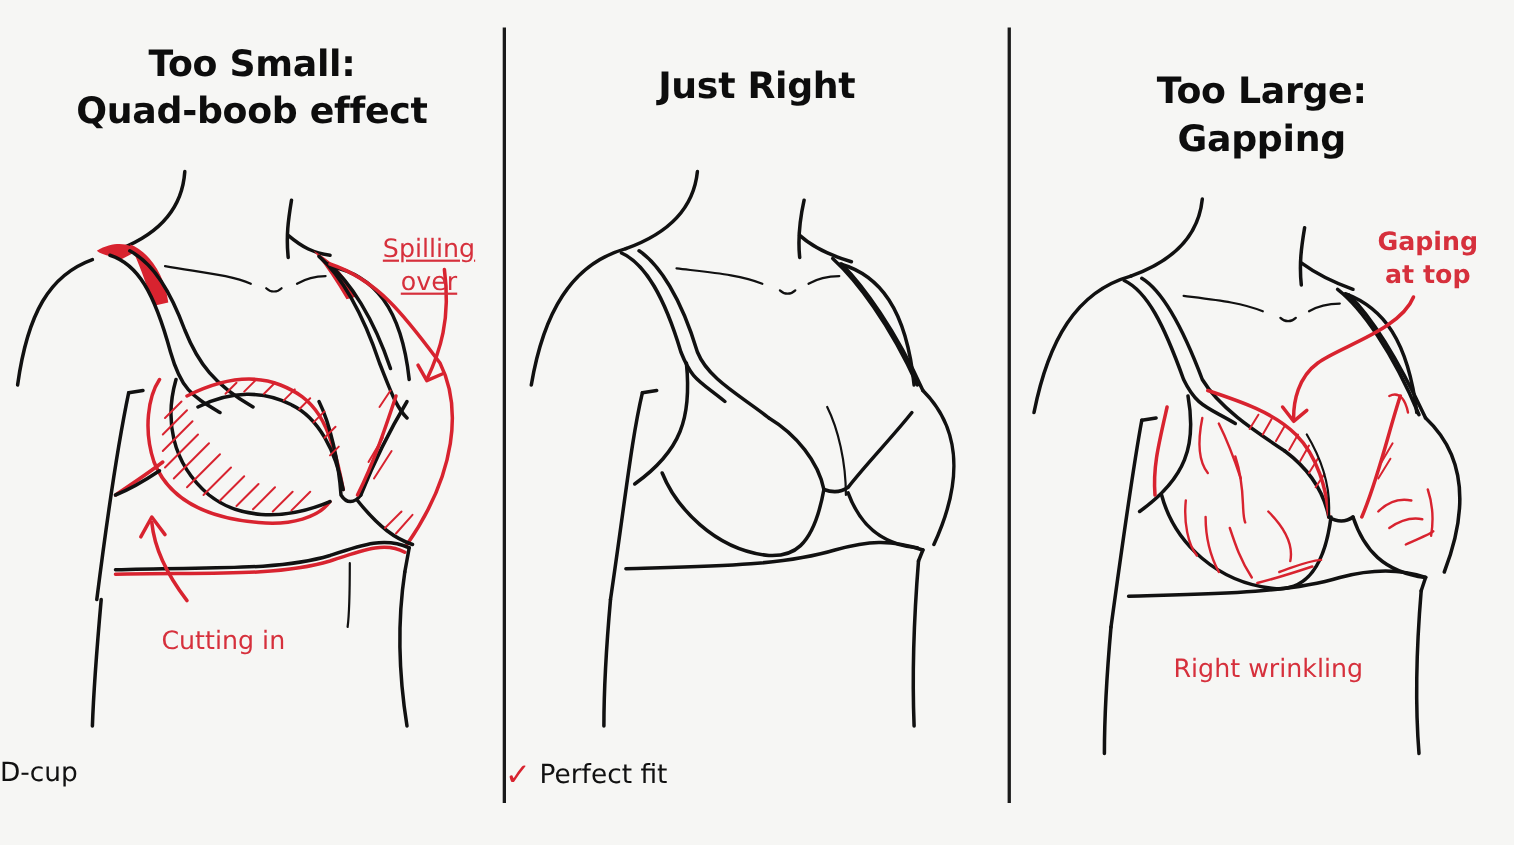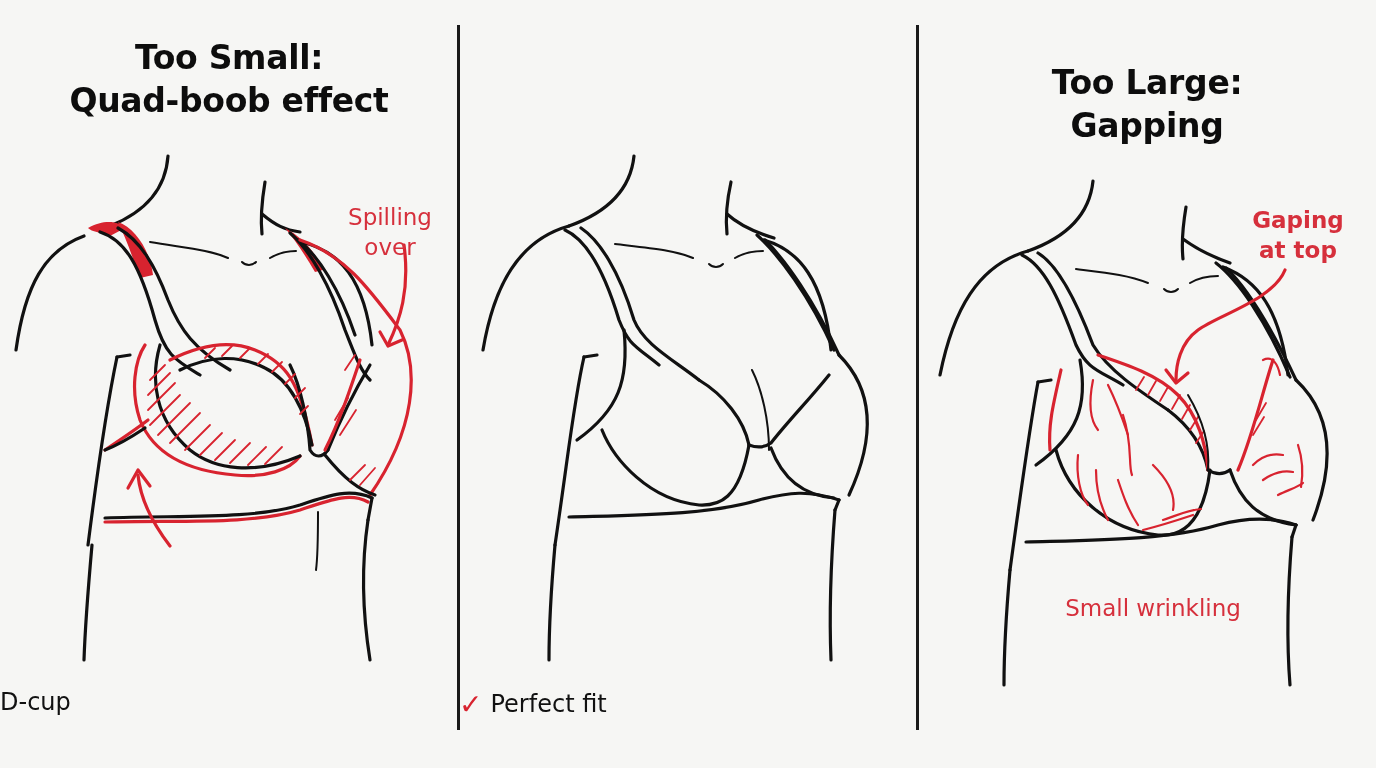--- a/index.html
+++ b/index.html
@@ -119,29 +119,35 @@
       <path d="M350 480 L365 465"></path>
         <path d="M360 485 L375 468"></path>
     </g>
 
     <path class="red" d="M404 245 C410 290 400 320 388 345"></path>
     <path class="red" d="M380 332 L388 346 L402 340"></path>
     <path class="red" d="M170 546 C150 520 140 495 138 475"></path>
     <path class="red" d="M128 488 L138 470 L150 486"></path>
   </svg>
 
-  <div class="annot" style="left:335px; top:202px; width:110px;">
+  <div class="annot" style="left:335px; top:212px; width:110px;text-decoration:underline;">
     <div>Spilling</div>
     <div>over</div>
   </div>
+  <div class="annot" style="left:128px; top:568px; width:150px;">
+    <div>Cutting in</div>
+  </div>
 
   <div class="caption">D-cup</div>
 </div>
 
 <div class="panel" style="left:459px;">
+  <div class="title" style="top:56px;">
+    <div>Just Right</div>
+  </div>
 
   <svg class="art" viewBox="0 140 458 410">
     <path class="blk" d="M175 156 C172 185 155 210 110 226"></path>
     <path class="blk" d="M272 182 C268 200 266 215 268 234"></path>
     <path class="blk" d="M268 214 C280 225 295 232 315 238"></path>
     <path class="blk-thin" d="M156 244 C190 248 215 250 234 258"></path>
     <path class="blk-thin" d="M276 258 C286 252 296 251 304 251"></path>
     <path class="blk-thin" d="M250 264 C254 268 260 268 264 264"></path>
     <path class="blk" d="M110 226 C60 240 35 285 24 350"></path>
     <path class="blk" d="M125 357 C115 400 110 450 96 545"></path>
@@ -248,16 +254,16 @@
 
     <path class="red" d="M367 245 C355 275 300 290 280 305 C262 318 258 340 258 355"></path>
     <path class="red" d="M248 345 L258 358 L270 348"></path>
   </svg>
 
   <div class="annot" style="left:330px; top:180px; width:100px;font-weight:bold;">
     <div>Gaping</div>
     <div>at top</div>
   </div>
   <div class="annot" style="left:130px; top:568px; width:210px;">
-    <div>Small wrinkling</div>
+    <div>Right wrinkling</div>
   </div>
 
 </div>
 
 </body></html>

